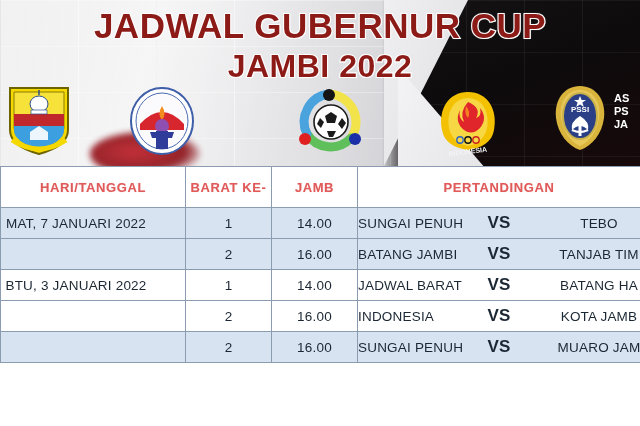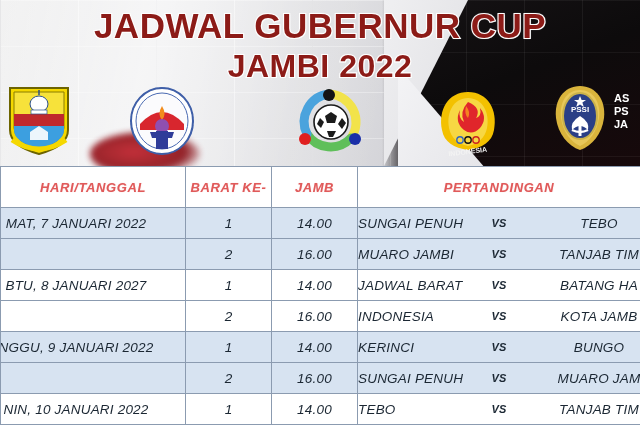--- a/index.html
+++ b/index.html
@@ -58,21 +58,21 @@
   .logo-ball{left:293px;top:86px;width:72px;height:70px;}
   .logo-koni{left:434px;top:86px;width:68px;height:70px;}
   .logo-pssi{left:548px;top:82px;width:64px;height:72px;}
   .pssi-text{position:absolute;left:614px;top:92px;z-index:8;color:#fff;
      font-size:11px;font-weight:bold;line-height:13px;white-space:nowrap;
      font-family:"Liberation Sans",sans-serif;}
 
   
   .table-zone{position:absolute;left:0;top:166px;width:640px;height:260px;background:#fff;overflow:hidden;}
   table.sched{border-collapse:collapse;width:640px;table-layout:fixed;
-     font-family:"Liberation Sans",sans-serif;font-style:italic;}
+     font-family:"Liberation Sans",sans-serif;}
   table.sched col.c-day{width:185px;}
   table.sched col.c-no{width:86px;}
   table.sched col.c-time{width:86px;}
   table.sched col.c-match{width:283px;}
 
   .sched th,.sched td{border:1px solid #8b9bb0;padding:0;height:30px;vertical-align:middle;}
   .sched thead th{height:40px;background:#ffffff;color:#e05a5a;font-size:13px;
      font-weight:bold;letter-spacing:.6px;text-align:center;
      text-shadow:0 0 1px rgba(224,90,90,.35);}
 
@@ -80,21 +80,21 @@
   .row-blue td{background:#d7e3f1;}
   .row-white td{background:#ffffff;}
 
   .cell-day{padding-left:8px;text-align:left;white-space:nowrap;overflow:hidden;}
   .cell-day span{display:inline-block;margin-left:-34px;}
 
   
   .match{display:grid;grid-template-columns:1fr 46px 1fr;align-items:center;height:100%;
          border-left:0;}
   .match .home{text-align:left;white-space:nowrap;overflow:hidden;}
-  .match .vs{text-align:center;font-weight:bold;font-size:11px;}
+  .match .vs{text-align:center;font-weight:bold;font-size:17px;}
   .match .away{text-align:center;white-space:nowrap;overflow:visible;
                transform:translateX(18px);}
   .th-match{border-left:1px solid #8b9bb0;}
 </style>
 </head>
 <body>
 
 <div id="app">
 
   <div class="banner">
@@ -206,28 +206,28 @@
                 <div class="away">TEBO</div>
               </div>
             </td>
           </tr>
           <tr class="row-blue">
             <td class="cell-day"><span></span></td>
             <td>2</td>
             <td>16.00</td>
             <td>
               <div class="match">
-                <div class="home">MUARO JAMBI</div>
+                <div class="home">BATANG JAMBI</div>
                 <div class="vs">VS</div>
                 <div class="away">TANJAB TIM</div>
               </div>
             </td>
           </tr>
           <tr class="row-white">
-            <td class="cell-day"><span>BTU, 8 JANUARI 2027</span></td>
+            <td class="cell-day"><span>BTU, 3 JANUARI 2022</span></td>
             <td>1</td>
             <td>14.00</td>
             <td>
               <div class="match">
                 <div class="home">JADWAL BARAT</div>
                 <div class="vs">VS</div>
                 <div class="away">BATANG HA</div>
               </div>
             </td>
           </tr>
@@ -237,52 +237,28 @@
             <td>16.00</td>
             <td>
               <div class="match">
                 <div class="home">INDONESIA</div>
                 <div class="vs">VS</div>
                 <div class="away">KOTA JAMB</div>
               </div>
             </td>
           </tr>
           <tr class="row-blue">
-            <td class="cell-day"><span>NGGU, 9 JANUARI 2022</span></td>
-            <td>1</td>
-            <td>14.00</td>
-            <td>
-              <div class="match">
-                <div class="home">KERINCI</div>
-                <div class="vs">VS</div>
-                <div class="away">BUNGO</div>
-              </div>
-            </td>
-          </tr>
-          <tr class="row-blue">
             <td class="cell-day"><span></span></td>
             <td>2</td>
             <td>16.00</td>
             <td>
               <div class="match">
                 <div class="home">SUNGAI PENUH</div>
                 <div class="vs">VS</div>
                 <div class="away">MUARO JAM</div>
               </div>
             </td>
           </tr>
-          <tr class="row-white">
-            <td class="cell-day"><span>NIN, 10 JANUARI 2022</span></td>
-            <td>1</td>
-            <td>14.00</td>
-            <td>
-              <div class="match">
-                <div class="home">TEBO</div>
-                <div class="vs">VS</div>
-                <div class="away">TANJAB TIM</div>
-              </div>
-            </td>
-          </tr>
         </tbody>
     </table>
   </div>
 
 </div>
 
 </body></html>

